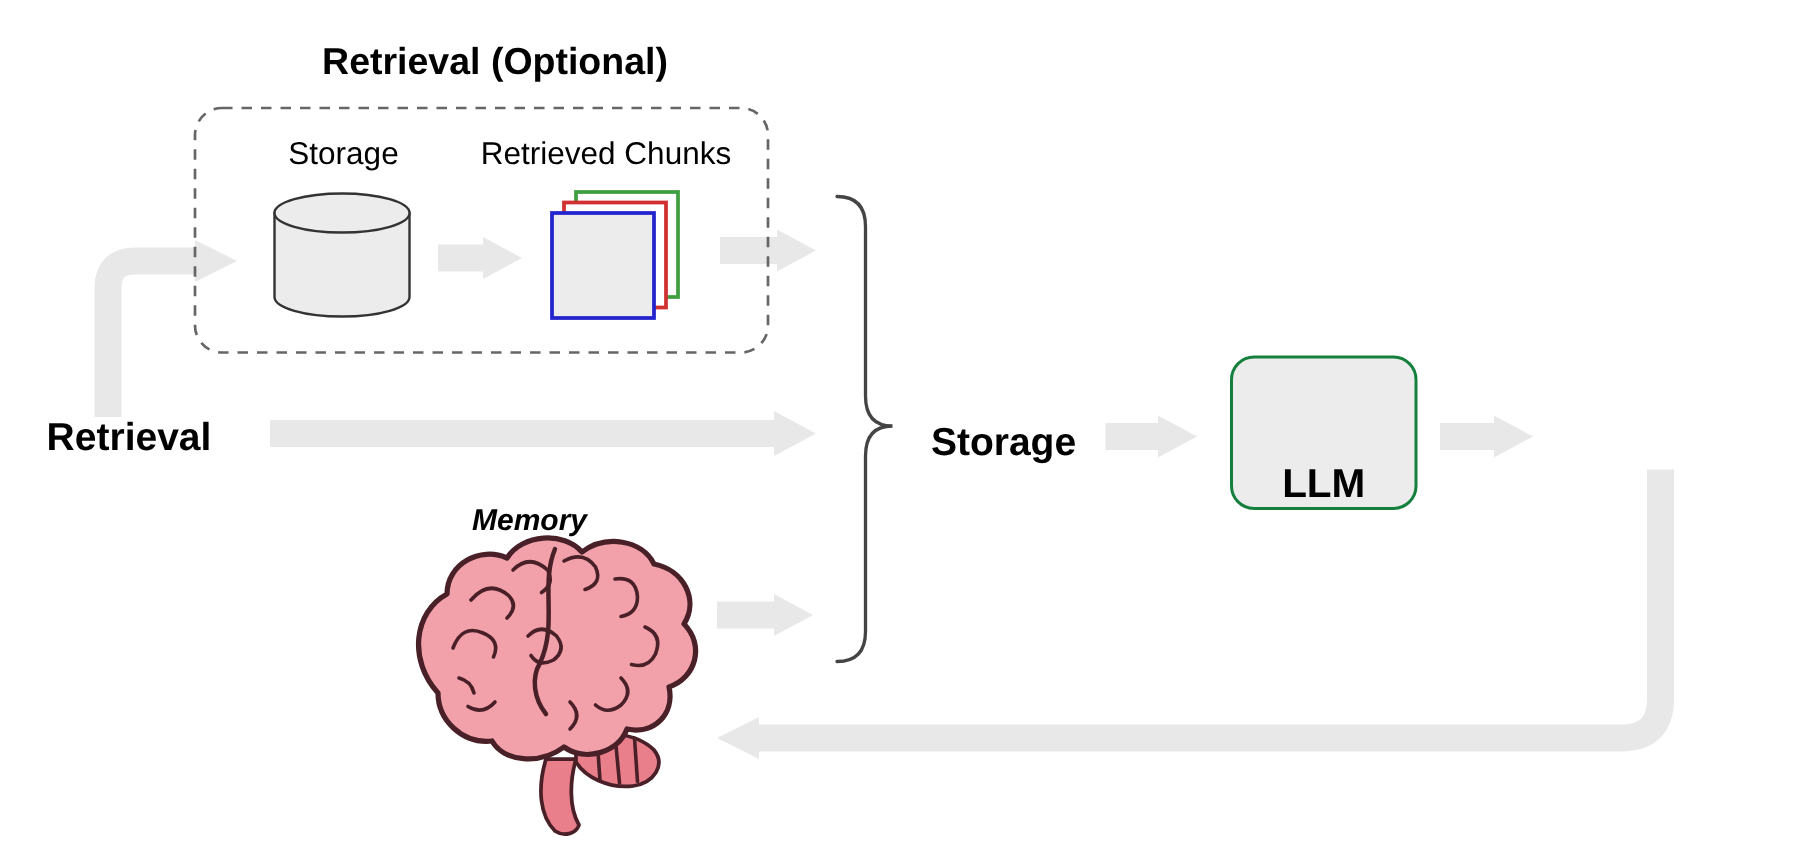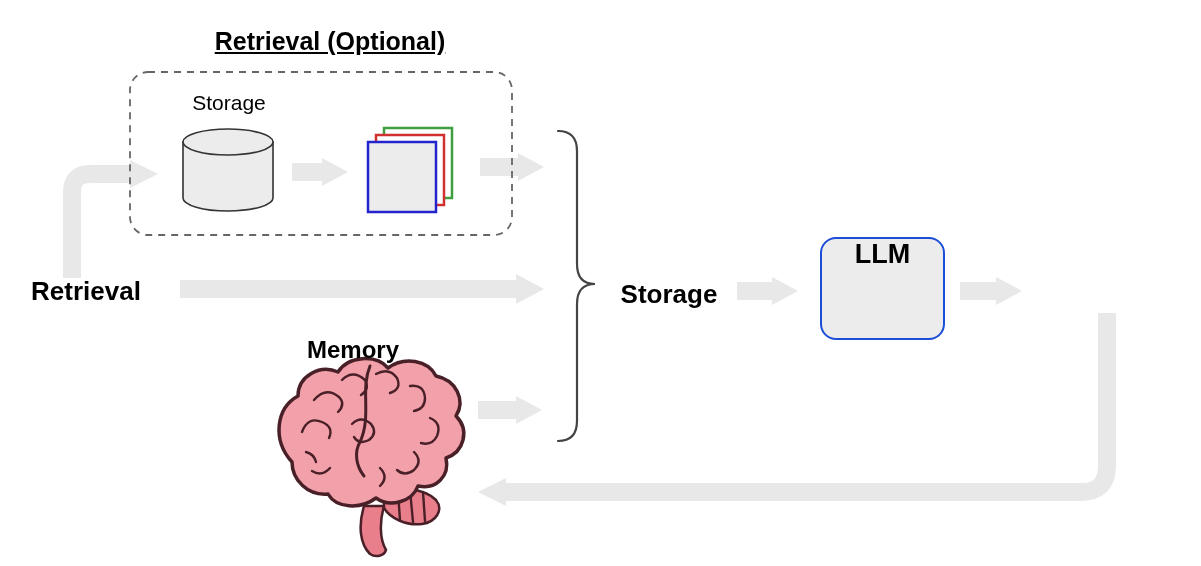--- a/index.html
+++ b/index.html
@@ -76,31 +76,31 @@
   }
   .brain-line.thick { stroke-width: 3; }
   .label {
     position: absolute;
     color: #000;
     white-space: nowrap;
     transform: translateX(-50%);
   }
   .label.big { font-size: 26px; font-weight: bold; }
   .label.group-title { font-size: 25px; font-weight: bold; }
-  .label.mid { font-size: 24px; font-weight: bold; }
+  .label.mid { font-size: 20px; font-weight: bold; font-style: italic; }
   .label.small { font-size: 21px; font-weight: normal; }
   .llm-node {
     position: absolute;
     left: 820px; top: 237px;
     width: 125px; height: 103px;
     background: var(--box-fill);
-    border: 2px solid #1d4ed8;
+    border: 2px solid #15803d;
     border-radius: 16px;
     display: flex;
-    align-items: flex-start;
+    align-items: flex-end;
     justify-content: center;
     font-size: 27px;
     font-weight: bold;
     color: #000;
   }
 </style>
 </head>
 <body>
 
 <div class="stage">
@@ -187,24 +187,25 @@
       <path class="brain-line" d="M 410 386 q 14 -2 15 12 q 0 11 -11 13"></path>
       <path class="brain-line" d="M 430 418 q 12 5 7 18 q -5 10 -16 7"></path>
       <path class="brain-line" d="M 414 452 q 9 9 0 18 q -9 7 -17 0"></path>
       <path class="brain-line" d="M 380 468 q 9 9 0 18"></path>
       <path class="brain-line" d="M 330 468 q -8 9 -18 3"></path>
       <path class="brain-line" d="M 352 424 q 9 -9 19 0 q 7 9 -2 16 q -10 5 -15 -3"></path>
       <path class="brain-line" d="M 306 452 q 8 2 10 10"></path>
     </g>
   </svg>
 
-  <div class="label group-title" style="left:330px; top:27px;text-decoration:underline;">Retrieval (Optional)</div>
+  <div class="label group-title" style="left:330px; top:27px;">Retrieval (Optional)</div>
 
   <div class="label small" style="left:229px; top:91px;">Storage</div>
 
+  <div class="label small" style="left:404px; top:91px;">Retrieved Chunks</div>
 
   <div class="label big" style="left:86px; top:276px;">Retrieval</div>
 
   <div class="label big" style="left:669px; top:279px;">Storage</div>
 
 
   <div class="label mid" style="left:353px; top:336px;">Memory</div>
 
   <div class="llm-node">
     <span>LLM</span>

